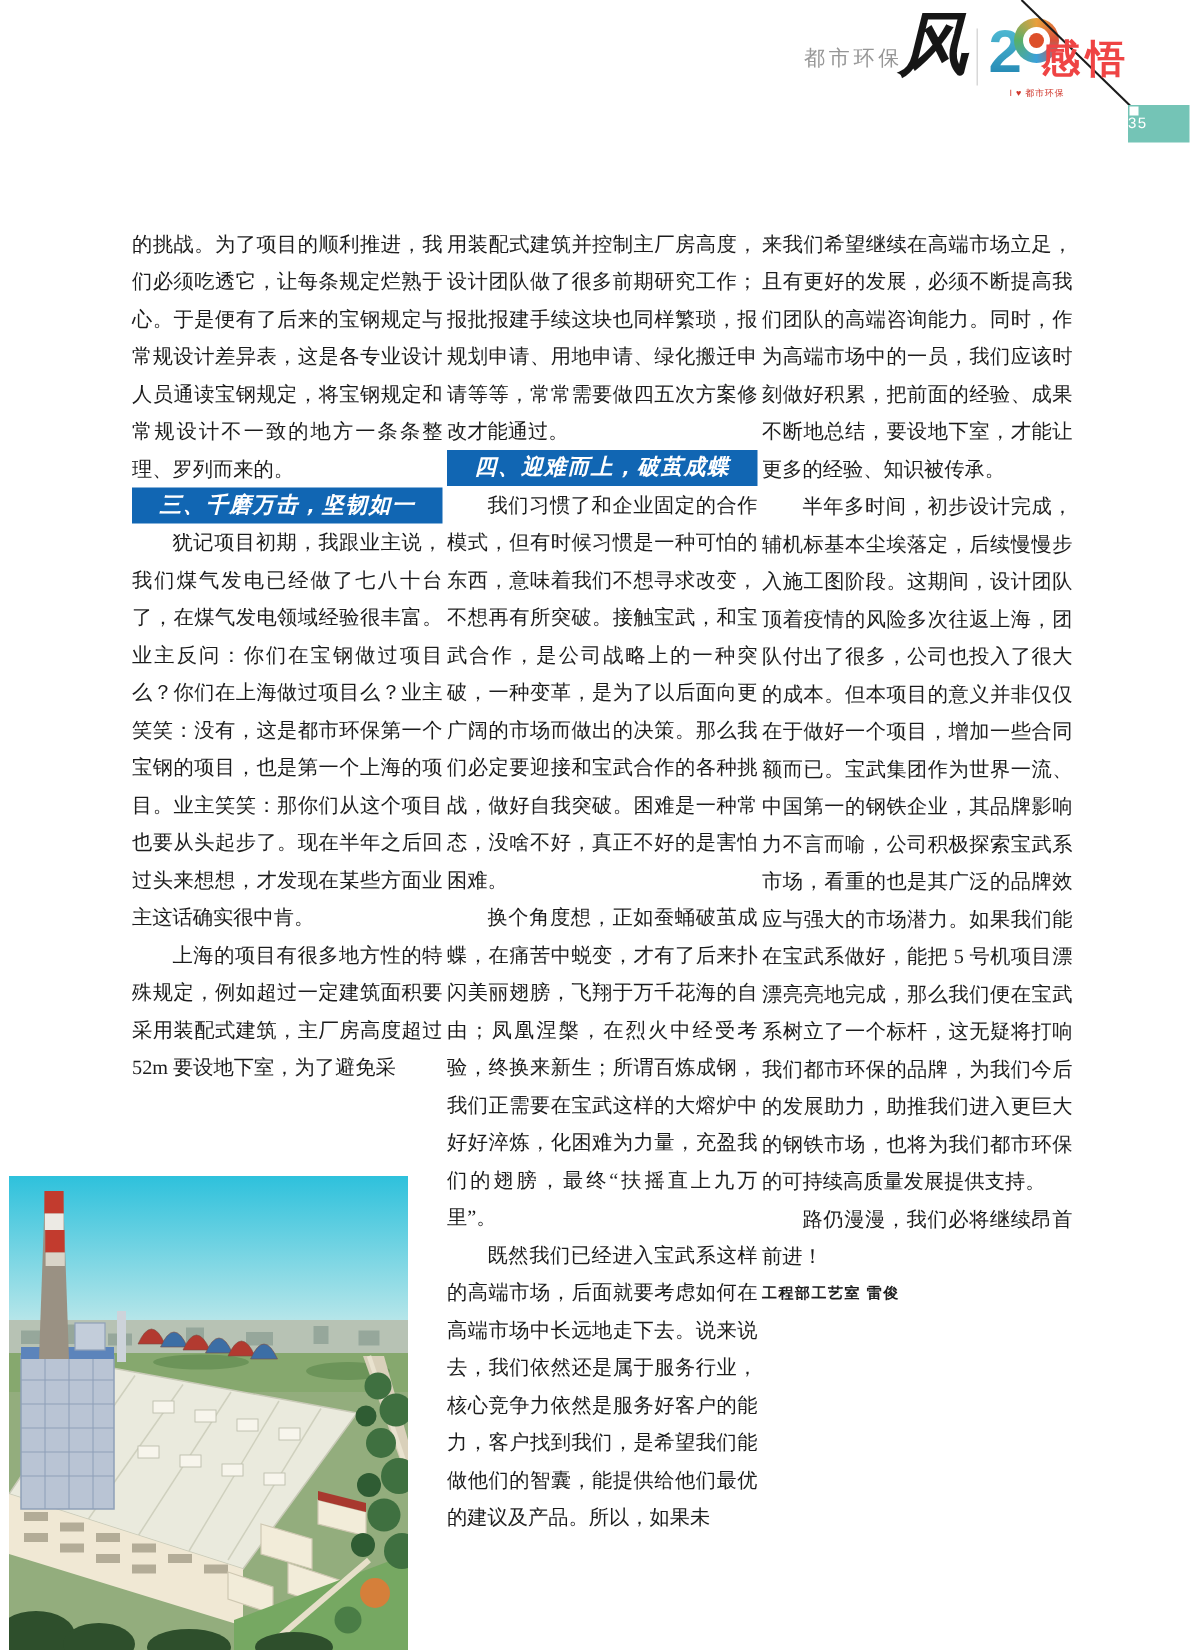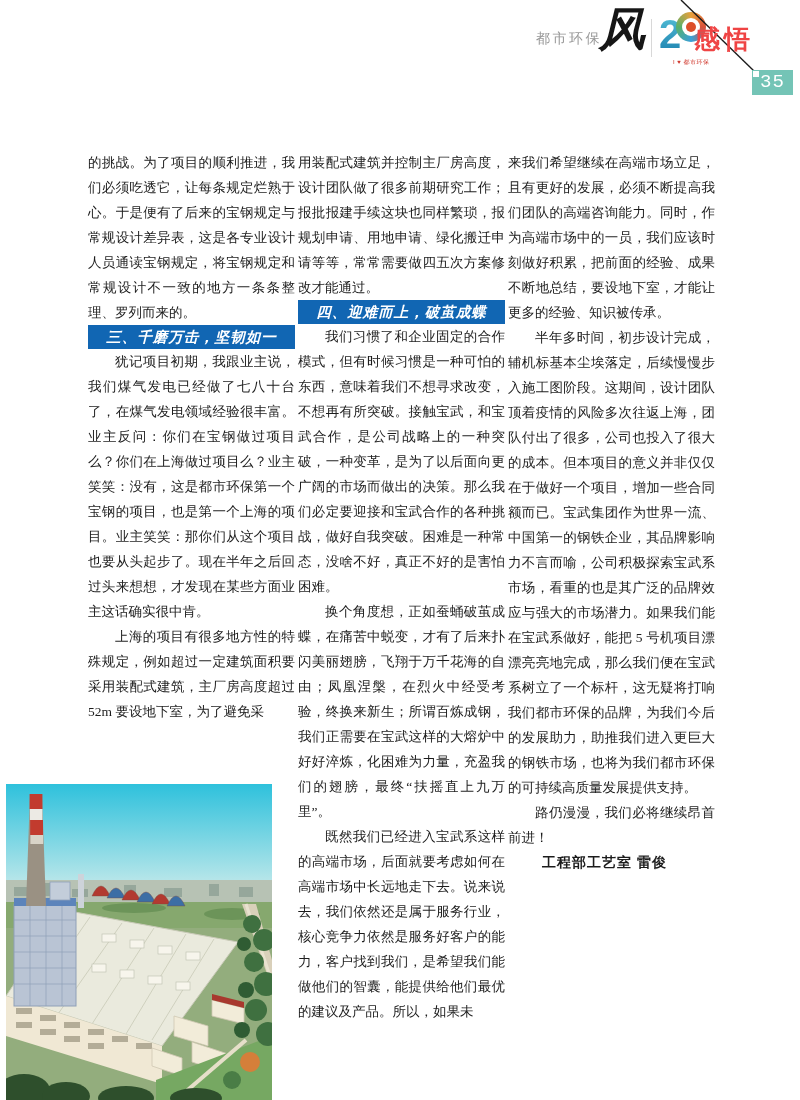--- a/index.html
+++ b/index.html
@@ -43,41 +43,41 @@
   .section-label {
     position:absolute; left:694px; top:22px; font-size:26px; font-weight:bold; color:#ef4444;
     letter-spacing:4px; font-family:"Liberation Sans",sans-serif;text-align:center;
   }
   .diag-rule { position:absolute; left:0; top:0; pointer-events:none; }
   .page-badge {
     position:absolute; left:752px; top:70px; width:41px; height:25px; background:#74c4b6;
   }
   .page-badge .corner { position:absolute; left:1px; top:1px; width:6px; height:6px; background:#ffffff; }
   .page-badge .num {
-    display:block; text-align:center; line-height:25px; color:#ffffff; font-size:19px;
-    font-family:Liberation Mono, monospace; letter-spacing:1px;
+    display:block; line-height:25px; color:#ffffff; font-size:10px;
+    font-family:Liberation Sans, sans-serif; letter-spacing:1px;
   }
 
   
   .col {
     position:absolute; top:150px; width:207px; font-size:13.5px; line-height:25px;
     text-align:justify; color:#1c1c1c; word-break:break-all;
   }
   .col-1 { left:88px; }
   .col-2 { left:298px; }
   .col-3 { left:508px; }
   .col p { margin:0; }
   .col p.indent { text-indent:2em; }
   .sec-heading {
     margin:21px 0 9px; background:#1166b3; color:#ffffff; text-align:center;
     font-family:"Liberation Sans",sans-serif; font-weight:bold; font-size:14.5px;
     line-height:24px; height:24px; letter-spacing:1px; text-indent:0;font-style:italic;
   }
   .signature {
-    margin-top:8px; text-align:center; padding-right:14px; font-weight:bold; font-size:14px;
+    margin-top:8px; text-align:left; padding-right:14px; font-weight:bold; font-size:10px;
     font-family:"Liberation Sans",sans-serif; letter-spacing:1px;
   }
 
   
   .plant-figure { position:absolute; left:6px; top:784px; width:266px; height:316px; margin:0; overflow:hidden; }
 </style>
 </head>
 <body>
 
 <div class="page">

